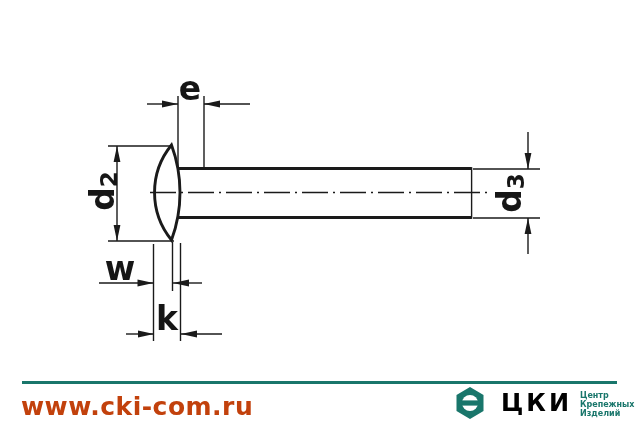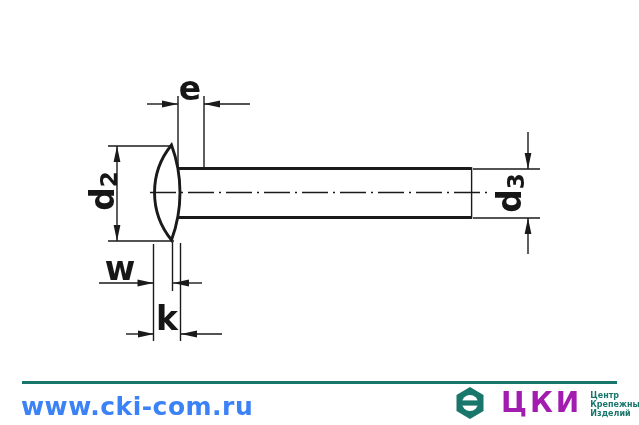--- a/index.html
+++ b/index.html
@@ -11,26 +11,26 @@
   .dim-label{font-family:"DejaVu Sans",sans-serif;font-weight:bold;font-size:33px;fill:#161616;}
   .dim-sub{font-size:23px;}
   .thin{stroke:#1a1a1a;stroke-width:1.4;fill:none;}
   .thick{stroke:#1a1a1a;stroke-width:2.9;fill:none;}
   .arrow{fill:#1a1a1a;stroke:none;}
   .footer-divider{
     position:absolute;left:22px;top:381px;width:595px;height:3px;background:#19766b;
   }
   .website{
     position:absolute;left:21px;top:392px;width:280px;
-    color:#3b82f6;font-weight:bold;font-size:25px;letter-spacing:0.5px;white-space:nowrap;
+    color:#c2410c;font-weight:bold;font-size:25px;letter-spacing:0.5px;white-space:nowrap;
   }
   .logo{position:absolute;left:455px;top:386px;display:flex;align-items:center;}
   .logo-hex-svg{display:block;}
   .brand{
-    color:#a21caf;font-weight:bold;font-size:28px;letter-spacing:3px;
+    color:#000000;font-weight:bold;font-size:24px;letter-spacing:3px;
     margin-left:16px;line-height:34px;white-space:nowrap;
   }
   .tagline{
     margin-left:8px;color:#19766b;font-weight:bold;font-size:8px;line-height:9px;
     white-space:nowrap;padding-top:2px;
   }
 </style>
 </head>
 <body>
 

